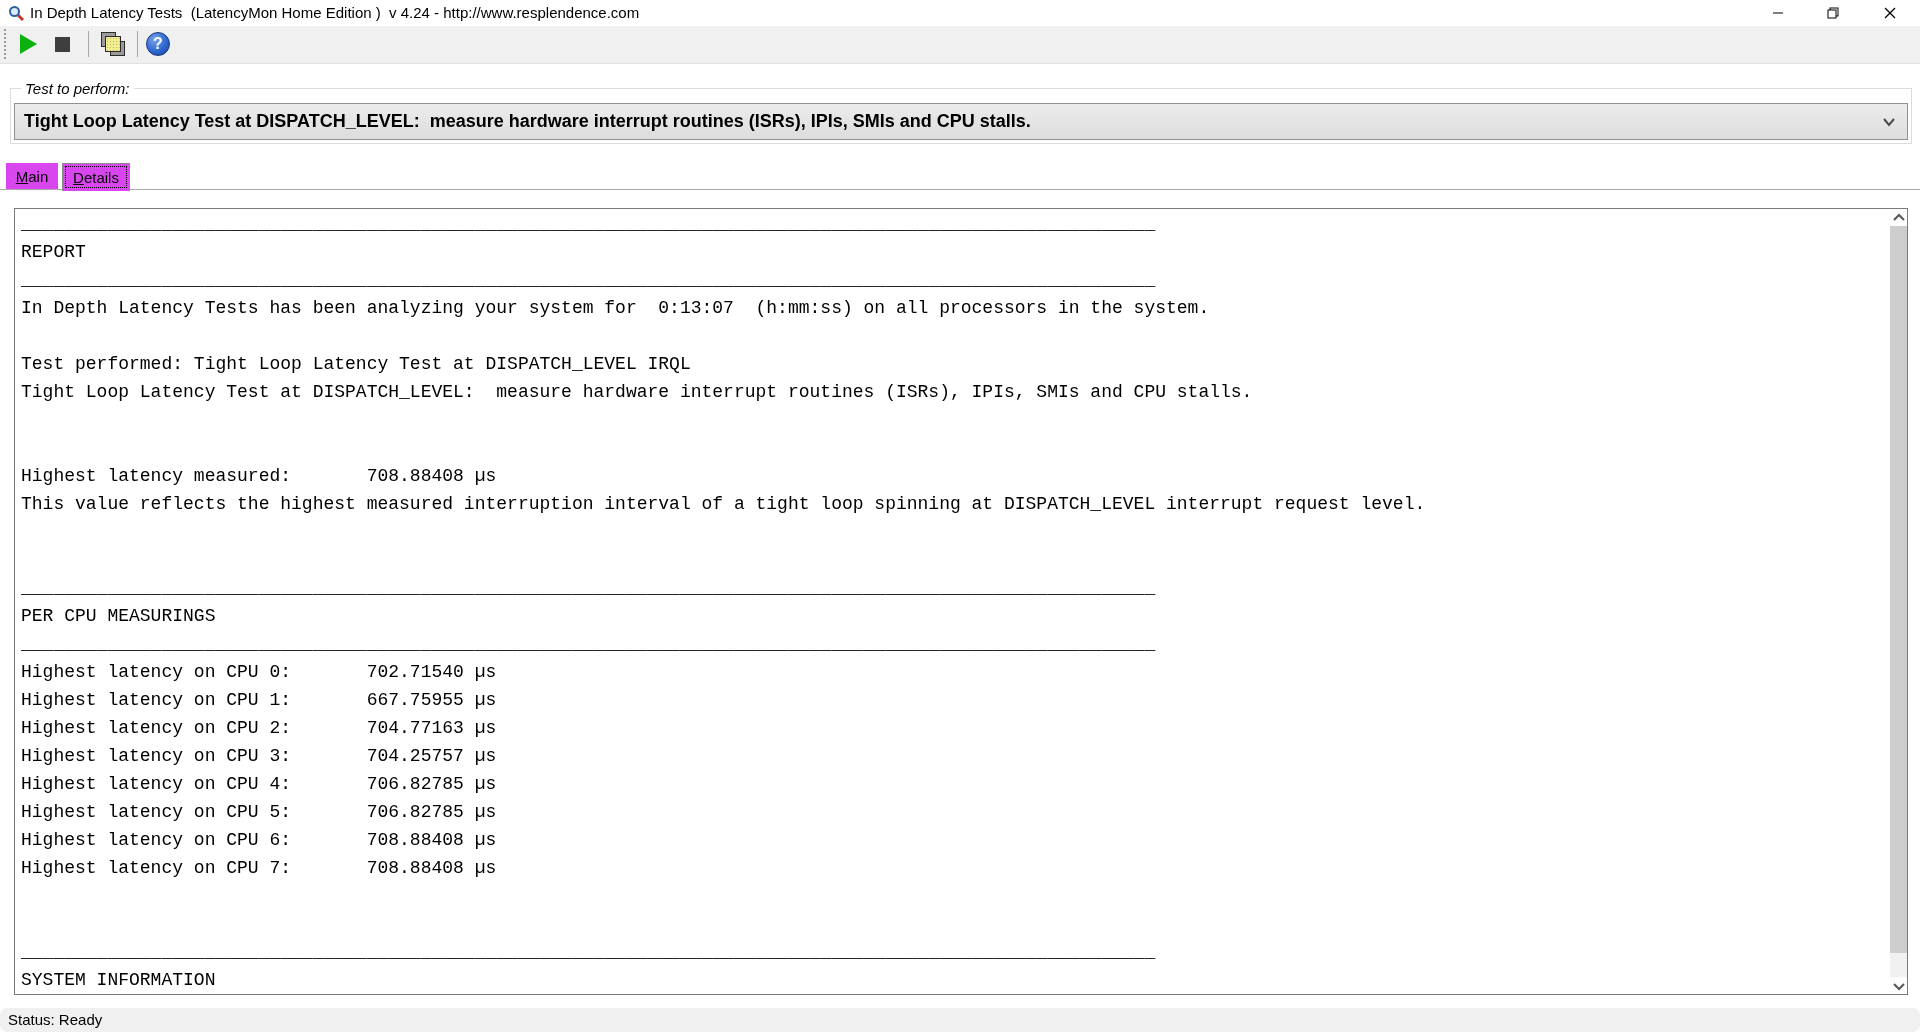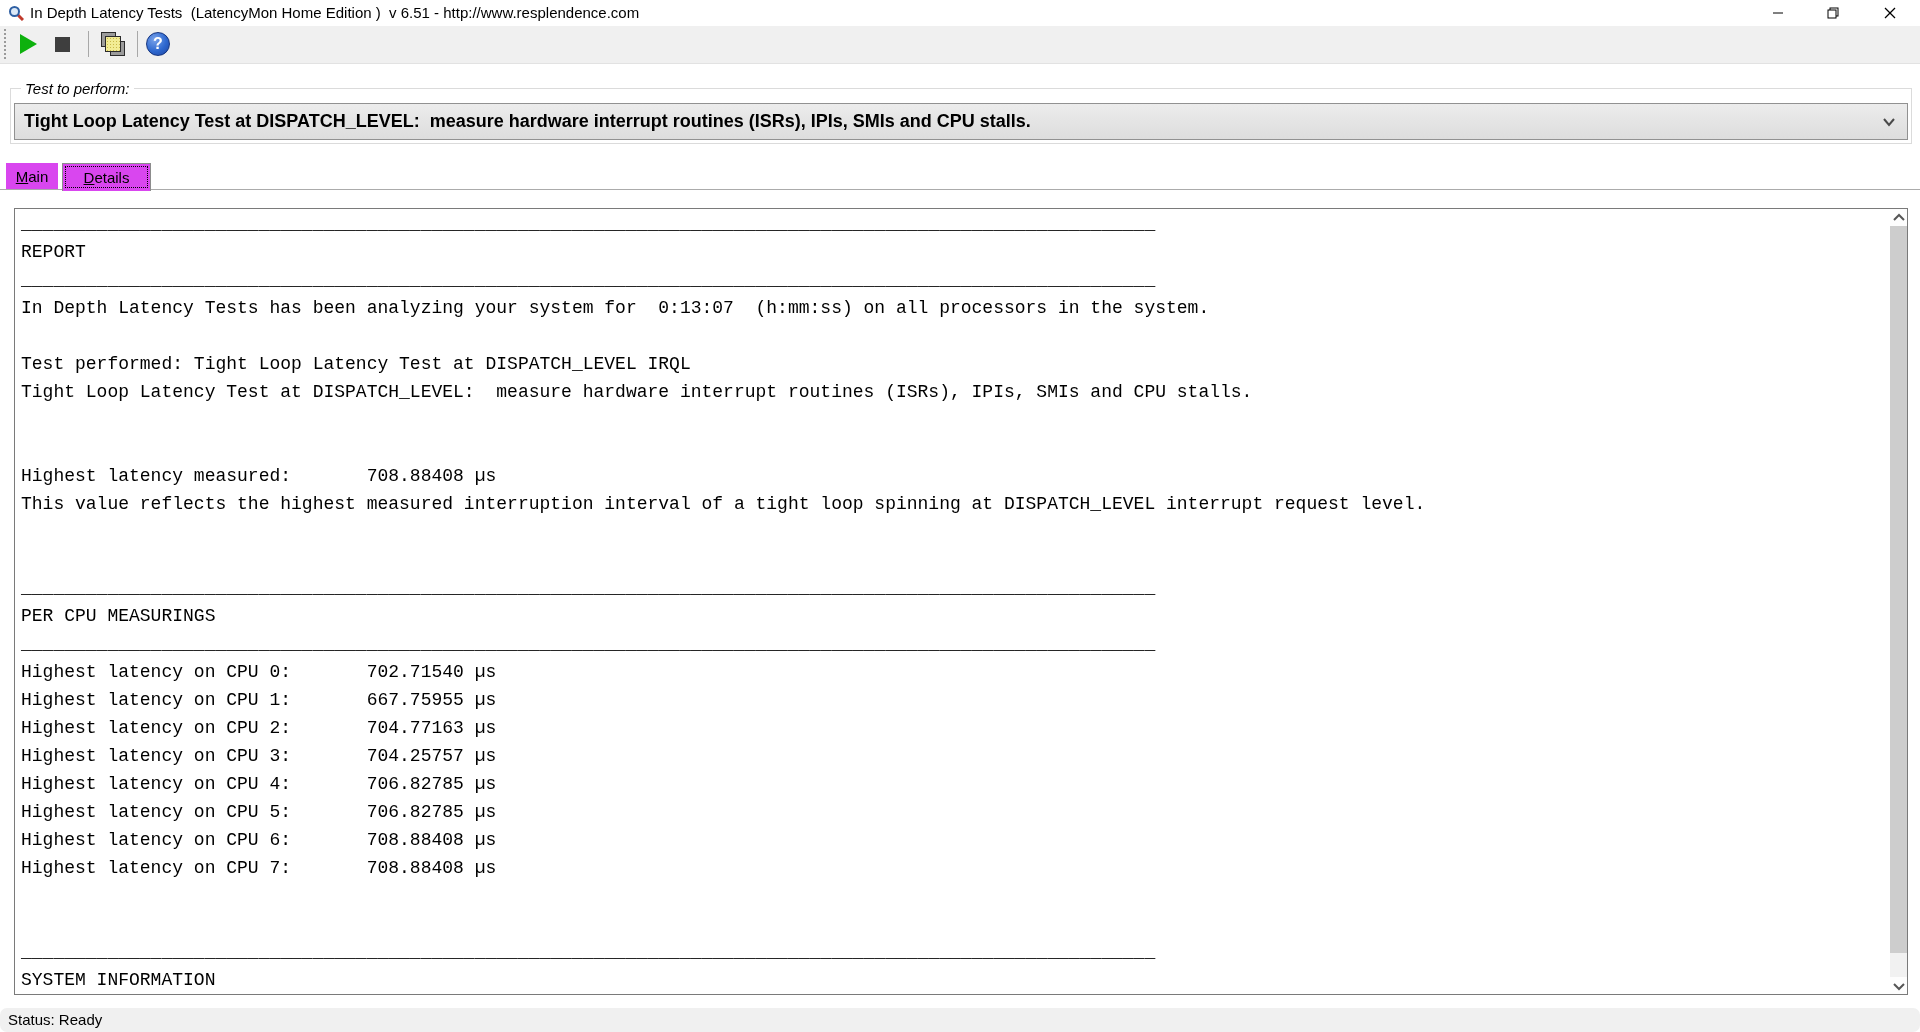--- a/index.html
+++ b/index.html
@@ -39,21 +39,21 @@
     background:linear-gradient(#ececec,#dddddd);border:1px solid #919191;
     display:flex;align-items:center;}
   .combo-text{padding-left:9px;font-size:18px;font-weight:bold;white-space:pre;}
   .combo-chevron{position:absolute;right:10px;top:11px;}
   
   .tabstrip{position:absolute;left:0;top:163px;width:1920px;height:27px;}
   .tabstrip::after{content:"";position:absolute;left:0;bottom:0;width:1920px;height:0;border-bottom:1px solid #ababab;}
   .tab{position:absolute;top:0;height:27px;line-height:27px;text-align:center;font-size:15px;background:#d946ef;}
   .tab .accel{text-decoration:underline;}
   .tab-main{left:6px;width:52px;}
-  .tab-details{left:62px;width:89px;border:1px solid #8c8c8c;border-bottom:none;z-index:2;height:28px;
+  .tab-details{left:62px;width:68px;border:1px solid #8c8c8c;border-bottom:none;z-index:2;height:28px;
     outline:1px dotted #000;outline-offset:-4px;box-sizing:border-box;}
   
   .report-box{position:absolute;left:14px;top:208px;width:1894px;height:787px;box-sizing:border-box;
     border:1px solid var(--border-gray);background:#fff;overflow:hidden;}
   .report-text{position:absolute;left:6px;top:1px;margin:0;
     font-family:"Liberation Mono",monospace;font-size:18px;line-height:28px;white-space:pre;}
   .scrollbar{position:absolute;right:0;top:0;width:17px;height:785px;background:var(--scroll-track);}
   .scroll-btn{position:absolute;left:0;width:17px;height:17px;background:#fdfdfd;display:flex;align-items:center;justify-content:center;}
   .scroll-up{top:0;} .scroll-down{bottom:0;}
   .scroll-thumb{position:absolute;left:0;top:17px;width:17px;height:727px;background:var(--scroll-thumb);}
@@ -64,21 +64,21 @@
 </head>
 <body>
 
 <div id="app">
 
   <div class="titlebar">
     <svg class="app-icon" viewBox="0 0 16 16">
       <line x1="9" y1="9" x2="15" y2="15" stroke="#c0392b" stroke-width="3"></line>
       <circle cx="6.5" cy="6.5" r="4.5" fill="#dce9f7" stroke="#2e5fa3" stroke-width="2"></circle>
     </svg>
-    <span class="title-text">In Depth Latency Tests  (LatencyMon Home Edition )  v 6.51 - http://www.resplendence.com</span>
+    <span class="title-text">In Depth Latency Tests  (LatencyMon Home Edition )  v 4.24 - http://www.resplendence.com</span>
     <div class="wbtn wbtn-min">
       <svg width="16" height="16" viewBox="0 0 16 16">
           <line x1="3" y1="8" x2="13" y2="8" stroke="#000" stroke-width="1"></line>
         </svg>
     </div>
     <div class="wbtn wbtn-restore">
       <svg width="16" height="16" viewBox="0 0 16 16">
         <rect x="5" y="3" width="8" height="8" fill="#fff" stroke="#000"></rect>
         <rect x="3" y="5" width="8" height="8" fill="#fff" stroke="#000"></rect>
       </svg>

